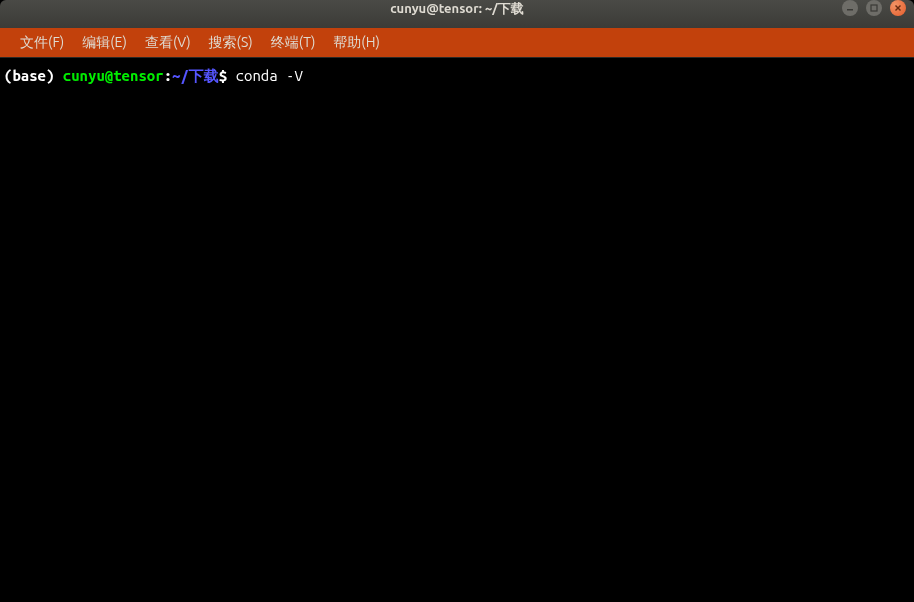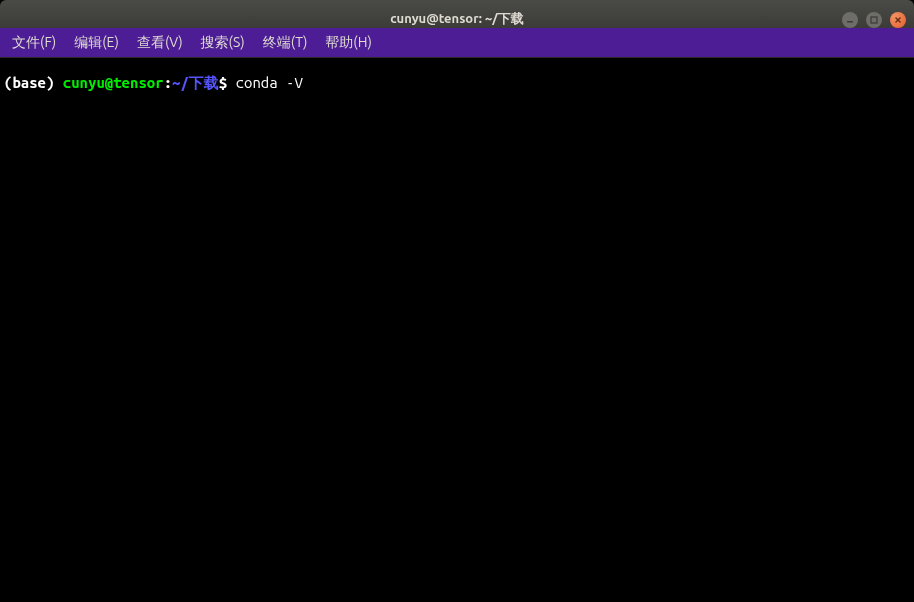--- a/index.html
+++ b/index.html
@@ -11,21 +11,21 @@
       width: 914px;
       height: 602px;
       background: #000;
       font-family: "Ubuntu Mono", "DejaVu Sans Mono", monospace;
       overflow: hidden;
     }
     .titlebar {
       height: 28px;
       background: linear-gradient(to bottom, #4a4a46 0%, #3c3b37 100%);
       display: flex;
-      align-items: flex-end;
+      align-items: flex-start;
       position: relative;
       border-top-left-radius: 6px;
       border-top-right-radius: 6px;
     }
     .title-text {
       color: #dfdbd2;
       font-family: "Ubuntu", sans-serif;
       font-size: 13px;
       font-weight: bold;
       margin: 0 auto;
@@ -58,37 +58,37 @@
     .win-close {
       background: radial-gradient(circle at 30% 30%, #f29365, #e55d2c);
       color: #6a2c10;
     }
     .win-btn svg {
       width: 8px;
       height: 8px;
     }
     .menubar {
       height: 30px;
-      background: #4c1d95;
+      background: #c2410c;
       display: flex;
       align-items: center;
-      padding: 0 4px;
+      padding: 0 12px;
       gap: 2px;
       border-bottom: 1px solid #2a2926;
     }
     .menu-item {
       color: #dfdbd2;
       font-family: "Ubuntu", sans-serif;
       font-size: 14px;
       padding: 4px 8px;
       cursor: pointer;
     }
     .terminal-body {
       background: #000;
-      padding: 16px 4px;
+      padding: 9px 4px;
       font-size: 15px;
       line-height: 1.25;
       font-family: "Ubuntu Mono", "DejaVu Sans Mono", "Consolas", monospace;
       height: calc(602px - 28px - 30px);
     }
     .term-line {
       white-space: pre;
     }
     .prompt-env { color: #ffffff; font-weight: bold; }
     .prompt-user { color: #00ee00; font-weight: bold; }

